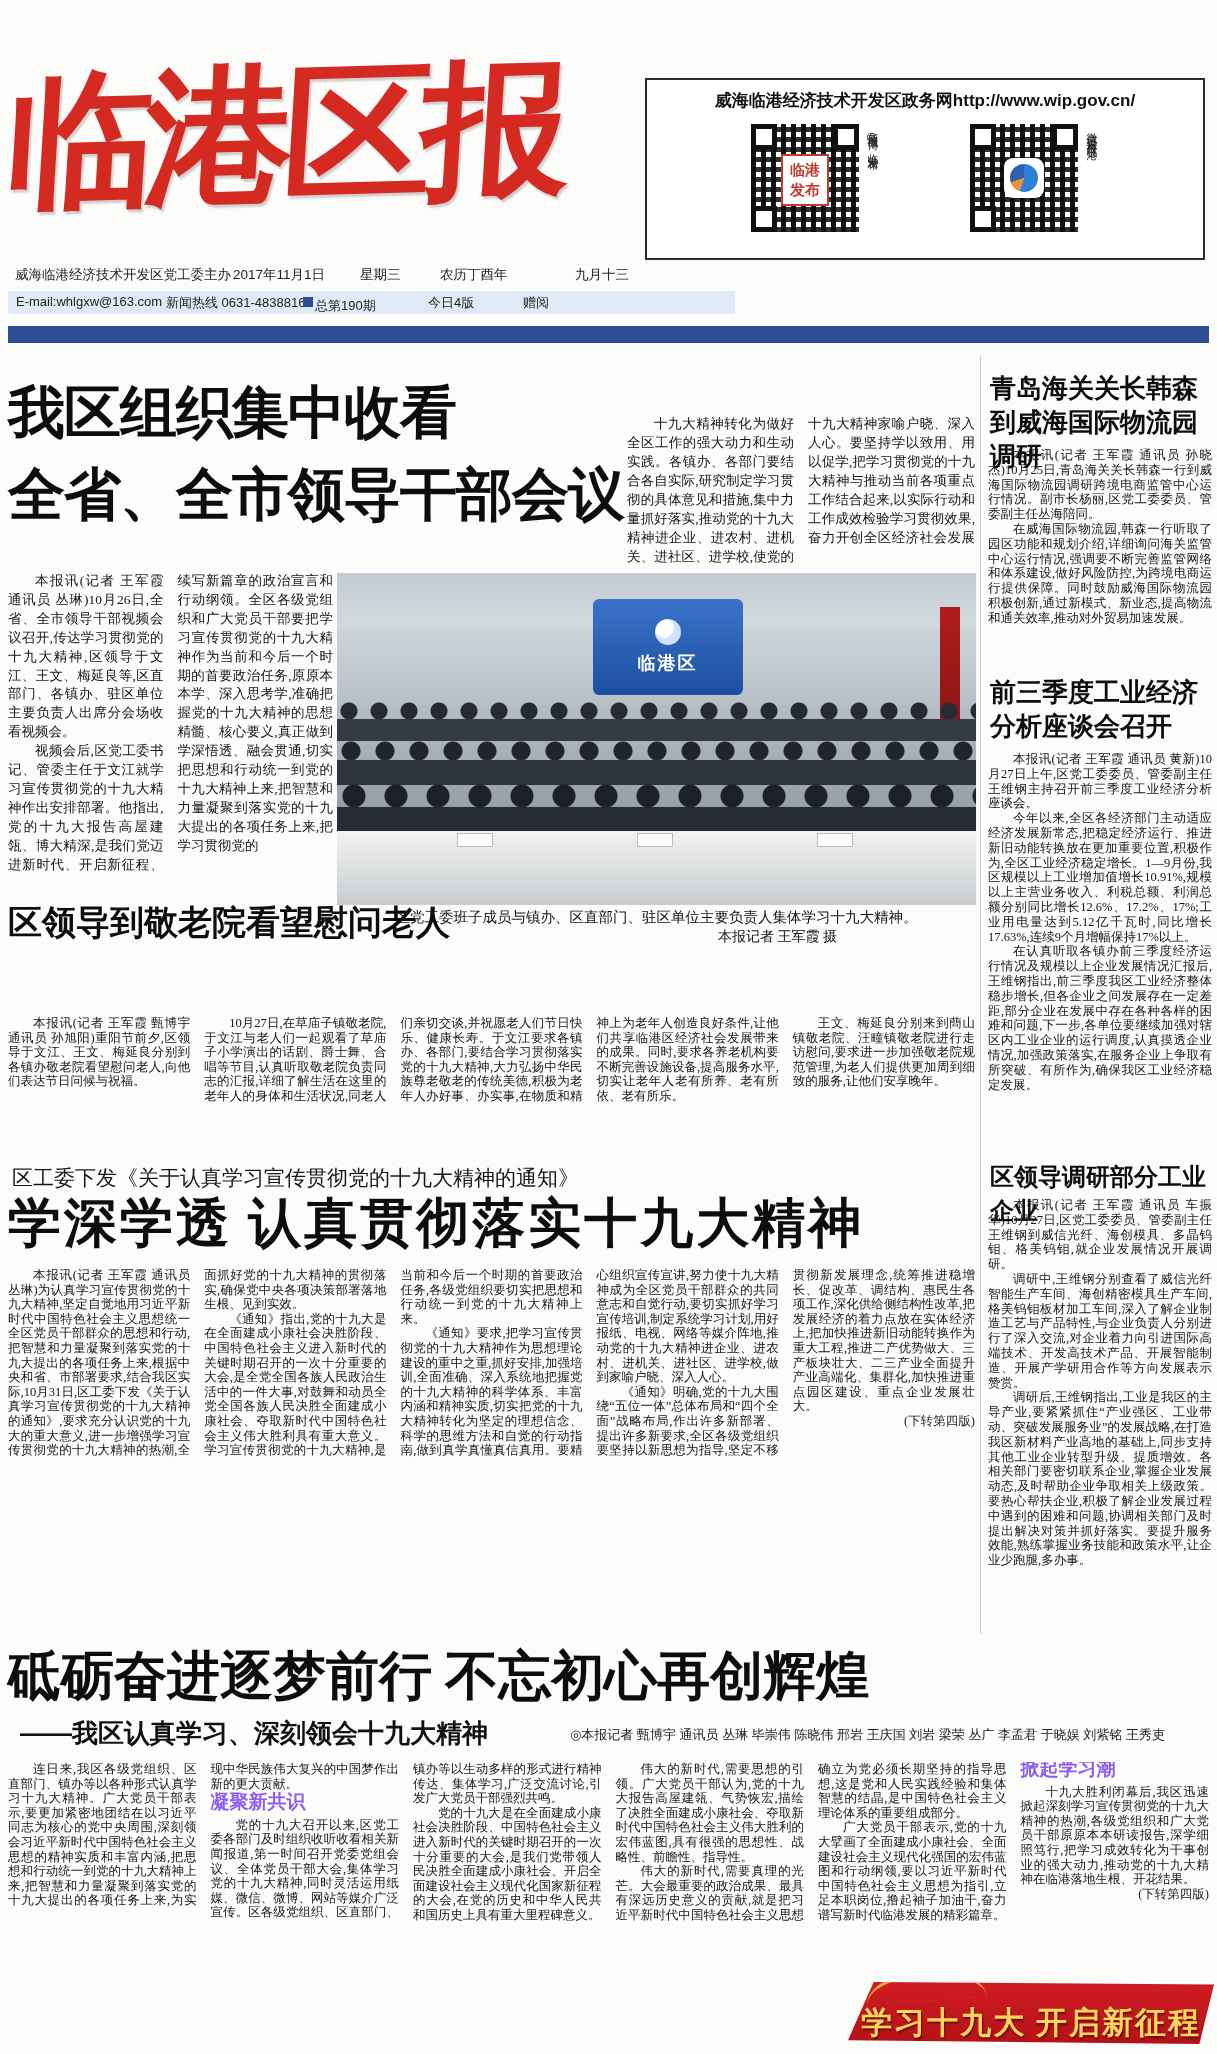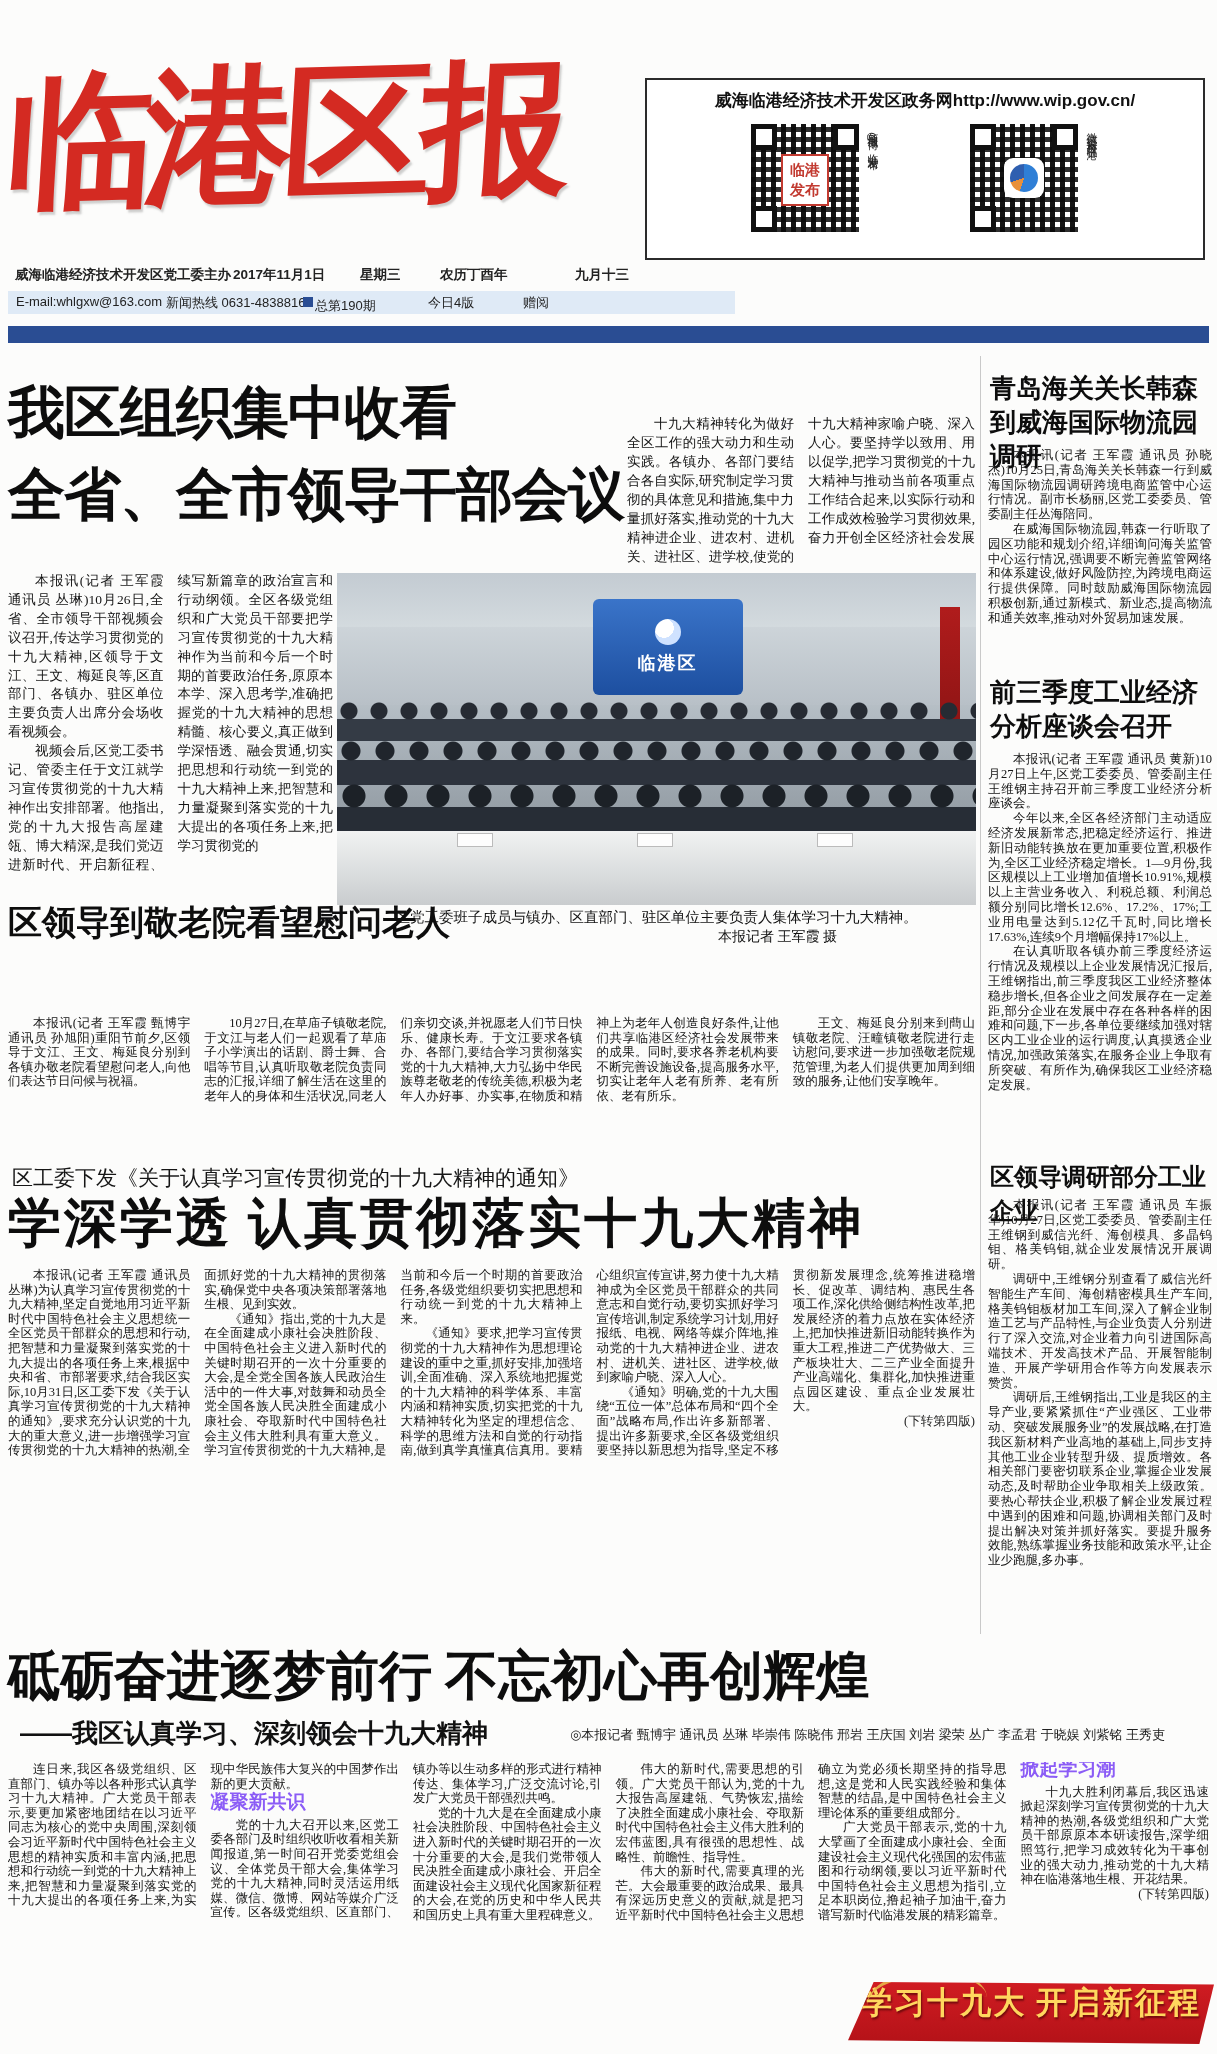--- a/index.html
+++ b/index.html
@@ -21,21 +21,21 @@
   .qr i{position:absolute;width:26px;height:26px;border:5px solid #111;background:#fff;box-sizing:border-box;}
   .qr i.tl{left:0;top:0}.qr i.tr{right:0;top:0}.qr i.bl{left:0;bottom:0}
   .qr .seal{position:absolute;left:30px;top:30px;width:48px;height:52px;background:#fff;border:2px solid #c23a30;
             box-sizing:border-box;color:#c23a30;font-size:15px;line-height:1.35;font-weight:bold;
             display:flex;align-items:center;justify-content:center;text-align:center;}
   .qr .logo{position:absolute;left:34px;top:34px;width:40px;height:40px;border-radius:9px;background:#fff;
             display:flex;align-items:center;justify-content:center;}
   .qr .logo b{width:28px;height:28px;border-radius:50%;background:conic-gradient(#2f7fd6 0 55%,#e8903a 55% 70%,#2f5fb0 70% 100%);}
   .vtext{writing-mode:vertical-rl;font-size:11px;letter-spacing:2px;color:#222;height:108px;
          font-family:"Liberation Sans","DejaVu Sans",sans-serif;}
-  .pub-line{position:absolute;left:15px;top:266px;width:720px;height:20px;font-size:13.5px;font-weight:bold;color:#222;
+  .pub-line{position:absolute;left:15px;top:266px;width:720px;height:20px;font-size:13.5px;font-weight:normal;color:#222;
             font-family:"Liberation Sans","DejaVu Sans",sans-serif;}
   .pub-line span{position:absolute;white-space:nowrap;}
   .pub-publisher{left:0}.pub-date{left:218px}.pub-week{left:345px}.pub-lunar{left:425px}.pub-lunar2{left:560px}
   .info-bar{position:absolute;left:8px;top:291px;width:727px;height:23px;background:#dfeaf6;font-size:13px;color:#222;
             font-family:"Liberation Sans","DejaVu Sans",sans-serif;}
   .info-bar span{position:absolute;top:3px;white-space:nowrap;}
   .ib-email{left:8px}.ib-hotline{left:158px}.ib-issue{left:295px}.ib-pages{left:420px}.ib-gift{left:515px}
   .sq{display:inline-block;width:10px;height:10px;background:#2a4d93;margin-right:2px;vertical-align:-1px;}
   .blue-bar{position:absolute;left:8px;top:326px;width:1201px;height:17px;background:#2a4d93;}
   
@@ -93,21 +93,21 @@
   .bottom-sub{position:absolute;left:20px;top:1716px;font-size:26px;font-weight:bold;color:#111;
               font-family:"Liberation Sans","DejaVu Sans",sans-serif;}
   .bottom-byline{position:absolute;left:570px;top:1726px;font-size:13px;color:#222;white-space:nowrap;
                  font-family:"Liberation Sans","DejaVu Sans",sans-serif;}
   .bottom-body{position:absolute;left:8px;top:1762px;width:1201px;height:292px;overflow:hidden;
                column-count:6;column-gap:14px;font-size:12.5px;line-height:14.6px;}
   .bottom-body h3{margin:4px 0 8px;font-size:19px;font-weight:bold;color:#8b5cf6;text-indent:0;
                   font-family:Liberation Sans, sans-serif;}
   
   .banner{position:absolute;left:848px;top:1982px;width:366px;height:62px;background:linear-gradient(#d01c22,#b41218);
-          clip-path:polygon(7% 0,100% 4%,96% 100%,0 94%);display:flex;align-items:flex-start;justify-content:center;z-index:5;}
+          clip-path:polygon(7% 0,100% 4%,96% 100%,0 94%);display:flex;align-items:flex-end;justify-content:center;z-index:5;}
   .banner span{color:#ffd75e;font-size:31px;font-weight:900;letter-spacing:2px;
                text-shadow:1px 2px 2px rgba(60,0,0,.6);}
   .banner .swoosh{position:absolute;left:18px;top:-12px;width:120px;height:26px;border-top:5px solid #e8b84b;
                   border-radius:50%/100% 100% 0 0;transform:rotate(-4deg);opacity:.9;}
 </style>
 </head>
 <body>
 
 <div class="page">
 

